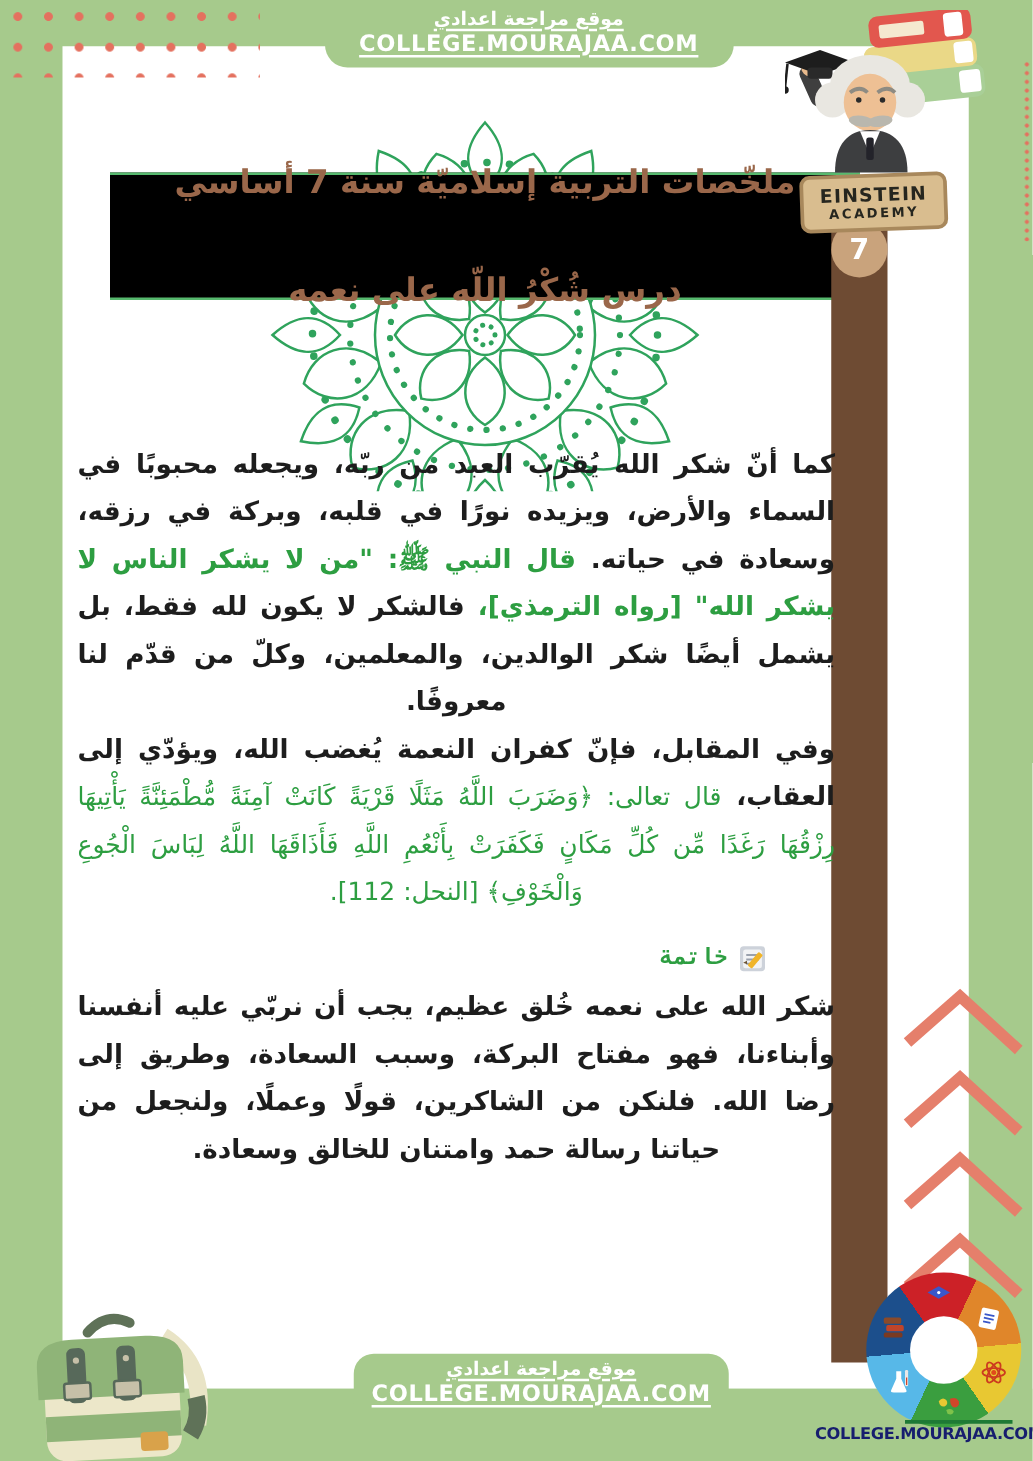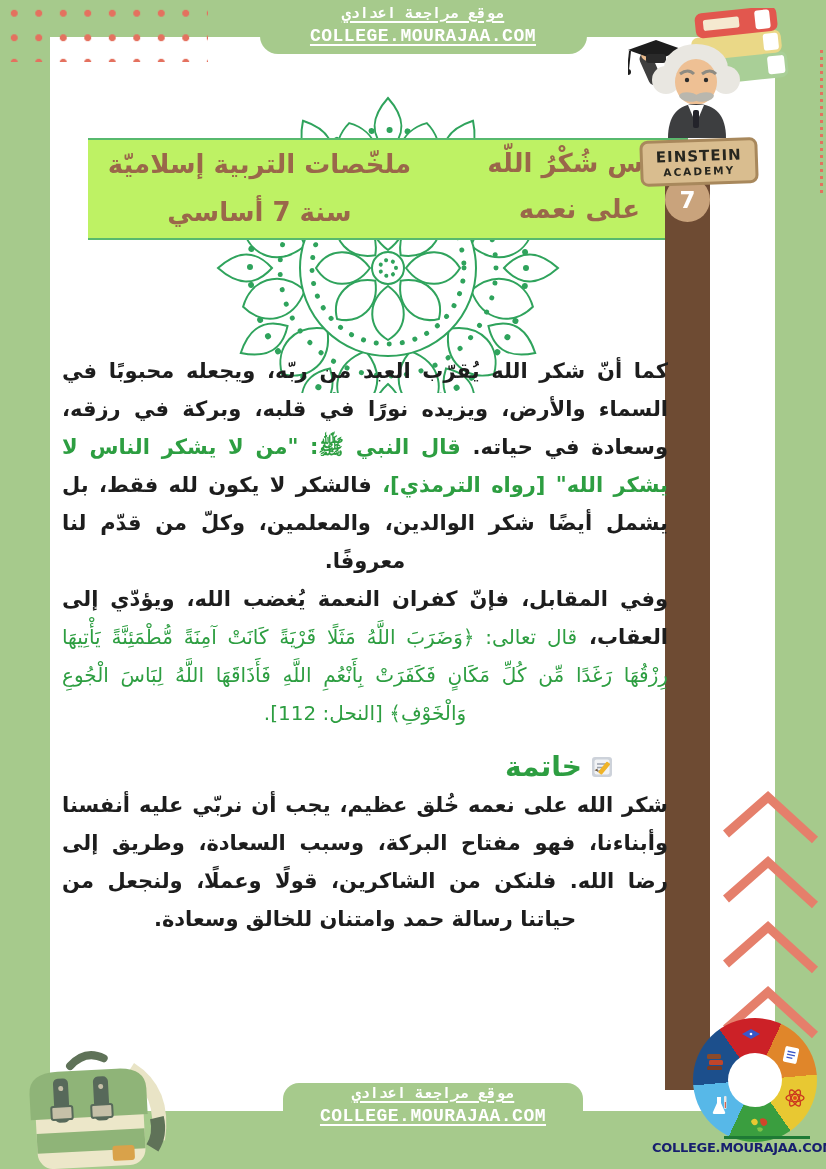--- a/index.html
+++ b/index.html
@@ -27,57 +27,57 @@
     background-image:radial-gradient(circle, #e4715f 1.4px, rgba(0,0,0,0) 1.9px);
     background-size:7px 7px;
   }
 
   
   .tab { background:#a6ca8c; }
   .tab-top { left:260px; top:0; width:327px; height:54px; border-radius:0 0 18px 18px; }
   .tab-bottom { left:283px; top:1083px; width:300px; height:40px; border-radius:16px 16px 0 0; }
   .band-bottom { left:0; top:1111px; width:826px; height:58px; background:#a6ca8c; }
 
-  .site-links { text-align:center; color:#ffffff; line-height:1.25;font-family:Liberation Mono, monospace; }
+  .site-links { text-align:center; color:#ffffff; line-height:1.25; }
   .site-links .ar {
     font-size:15px; font-weight:bold; text-decoration:underline;
     text-underline-offset:3px; text-decoration-thickness:1.5px;
   }
   .site-links .url {
     font-size:18px; font-weight:bold; letter-spacing:.5px; text-decoration:underline;
     text-underline-offset:3px; text-decoration-thickness:1.5px;
   }
   .site-links-top { left:263px; top:6px; width:320px; }
   .site-links-bottom { left:273px; top:1086px; width:320px; }
 
   
   .mandala { left:198px; top:48px; width:380px; height:345px; }
   .title-band {
     left:88px; top:138px; width:600px; height:102px;
-    background:#bef264;
+    background:#000000;
     border-top:2px solid #57b96e; border-bottom:2px solid #57b96e;
-    display:flex; justify-content:center;
+    display:flex; flex-direction:column; justify-content:center;
     text-align:center; color:#9a674a; font-weight:bold;gap:40px;
   }
   .title-band .t1 { font-size:26px; line-height:48px; }
   .title-band .t2 { font-size:26px; line-height:46px; }
 
   
   .article {
     left:62px; top:352px; width:606px;
     direction:rtl; text-align:justify; text-align-last:center;
     color:#1d1d1d; font-size:21px; font-weight:bold; line-height:38px;
   }
   .article p { margin:0; }
   .green { color:#2d9e41; }
   .verse { font-weight:normal; font-size:20px; }
   .khatima-h {
     margin-top:16px; text-align:right; text-align-last:right;
-    padding-left:0; padding-right:52px; color:#2d9e41; font-size:28px;
-    display:flex; flex-direction:row; align-items:center; gap:8px; justify-content:flex-start;
+    padding-left:0; padding-right:52px; color:#2d9e41; font-size:18px;
+    display:flex; flex-direction:row; align-items:center; gap:8px; justify-content:flex-start;font-family:Liberation Mono, monospace;
   }
   .khatima-h svg { flex:0 0 auto; }
 
   
   .brown-bar { left:665px; top:168px; width:45px; height:922px; background:#6e4b33; }
   .grade-circle {
     left:665px; top:177px; width:45px; height:45px; border-radius:50%;
     background:#c9a37c; color:#ffffff; font-weight:bold; font-size:23px;
     display:flex; align-items:center; justify-content:center;
   }

